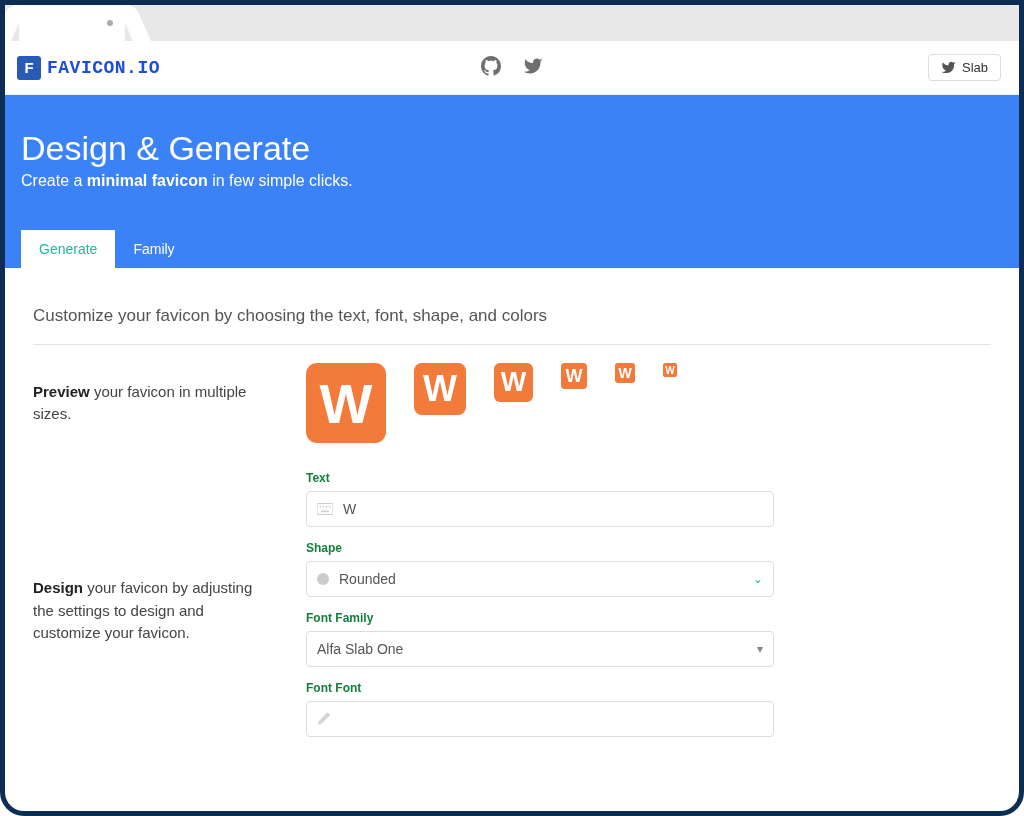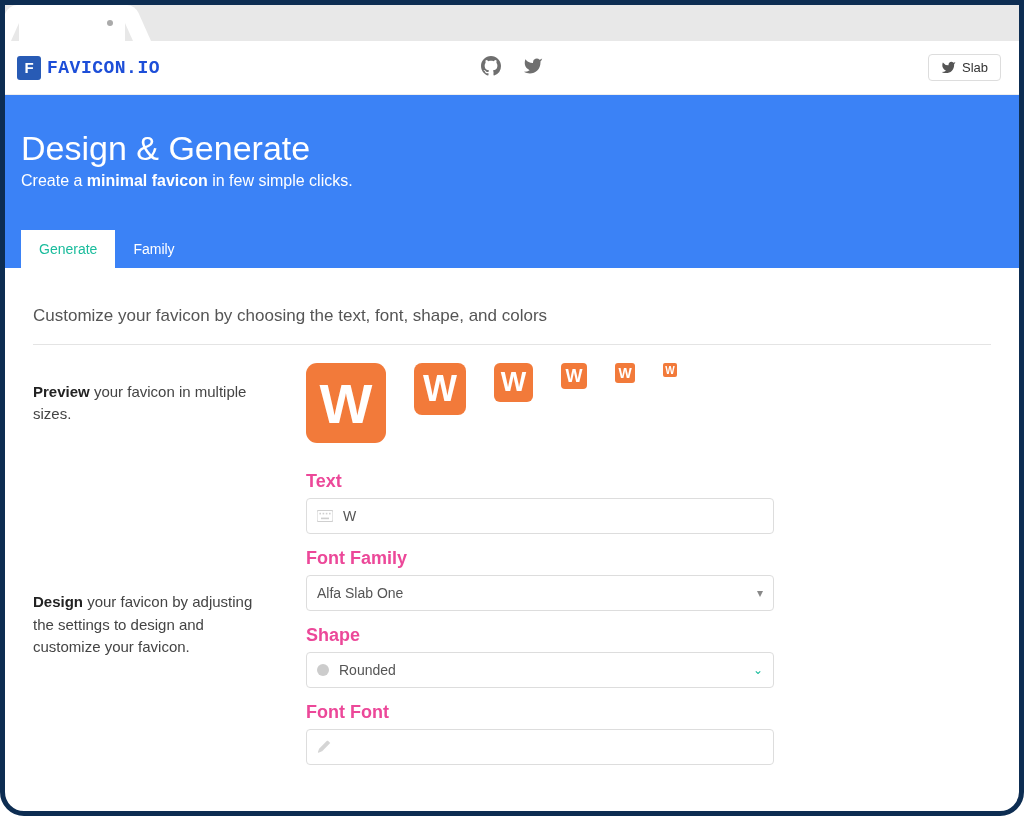--- a/index.html
+++ b/index.html
@@ -197,23 +197,23 @@
 }
 .fp-80 { width: 80px; height: 80px; font-size: 56px; border-radius: 11px; }
 .fp-52 { width: 52px; height: 52px; font-size: 36px; border-radius: 8px; }
 .fp-39 { width: 39px; height: 39px; font-size: 27px; border-radius: 6px; }
 .fp-26 { width: 26px; height: 26px; font-size: 18px; border-radius: 4px; }
 .fp-20 { width: 20px; height: 20px; font-size: 14px; border-radius: 3px; }
 .fp-14 { width: 14px; height: 14px; font-size: 10px; border-radius: 2px; }
 
 .form-group { margin-bottom: 14px; }
 .form-label {
-  font-size: 18px;
+  font-size: 12px;
   font-weight: 600;
-  color: #ec4899;
+  color: #15803d;
   margin-bottom: 6px;
   display: block;
 }
 .input-wrap {
   display: flex;
   align-items: center;
   border: 1px solid #ddd;
   border-radius: 4px;
   height: 36px;
   max-width: 468px;
@@ -330,33 +330,33 @@
                 <rect x="7" y="3" width="2" height="2" fill="#888"></rect>
                 <rect x="11" y="3" width="2" height="2" fill="#888"></rect>
                 <rect x="15" y="3" width="2" height="2" fill="#888"></rect>
                 <rect x="5" y="9" width="10" height="2" fill="#888"></rect>
               </svg>
             <input type="text" value="W" style="">
           </div>
         </div>
 
         <div class="form-group">
-          <label class="form-label">Font Family</label>
-          <div class="input-wrap">
-            <span style="flex:1;font-size:14px;color:#555">Alfa Slab One</span>
-            <span class="chevron gray">▾</span>
-          </div>
-        </div>
-
-        <div class="form-group">
           <label class="form-label">Shape</label>
           <div class="input-wrap">
             <span class="shape-dot"></span>
             <span style="flex:1;font-size:14px;color:#555">Rounded</span>
             <span class="chevron">⌄</span>
+          </div>
+        </div>
+
+        <div class="form-group">
+          <label class="form-label">Font Family</label>
+          <div class="input-wrap">
+            <span style="flex:1;font-size:14px;color:#555">Alfa Slab One</span>
+            <span class="chevron gray">▾</span>
           </div>
         </div>
 
         <div class="form-group">
           <label class="form-label">Font Font</label>
           <div class="input-wrap">
             <svg class="pencil-icon" viewBox="0 0 16 16">
                 <path d="M12.146 1.146a.5.5 0 01.708 0l2 2a.5.5 0 010 .708l-9 9a.5.5 0 01-.168.11l-4 1.5a.5.5 0 01-.65-.65l1.5-4a.5.5 0 01.11-.168l9-9z" fill="#888"></path>
               </svg>
           </div>

